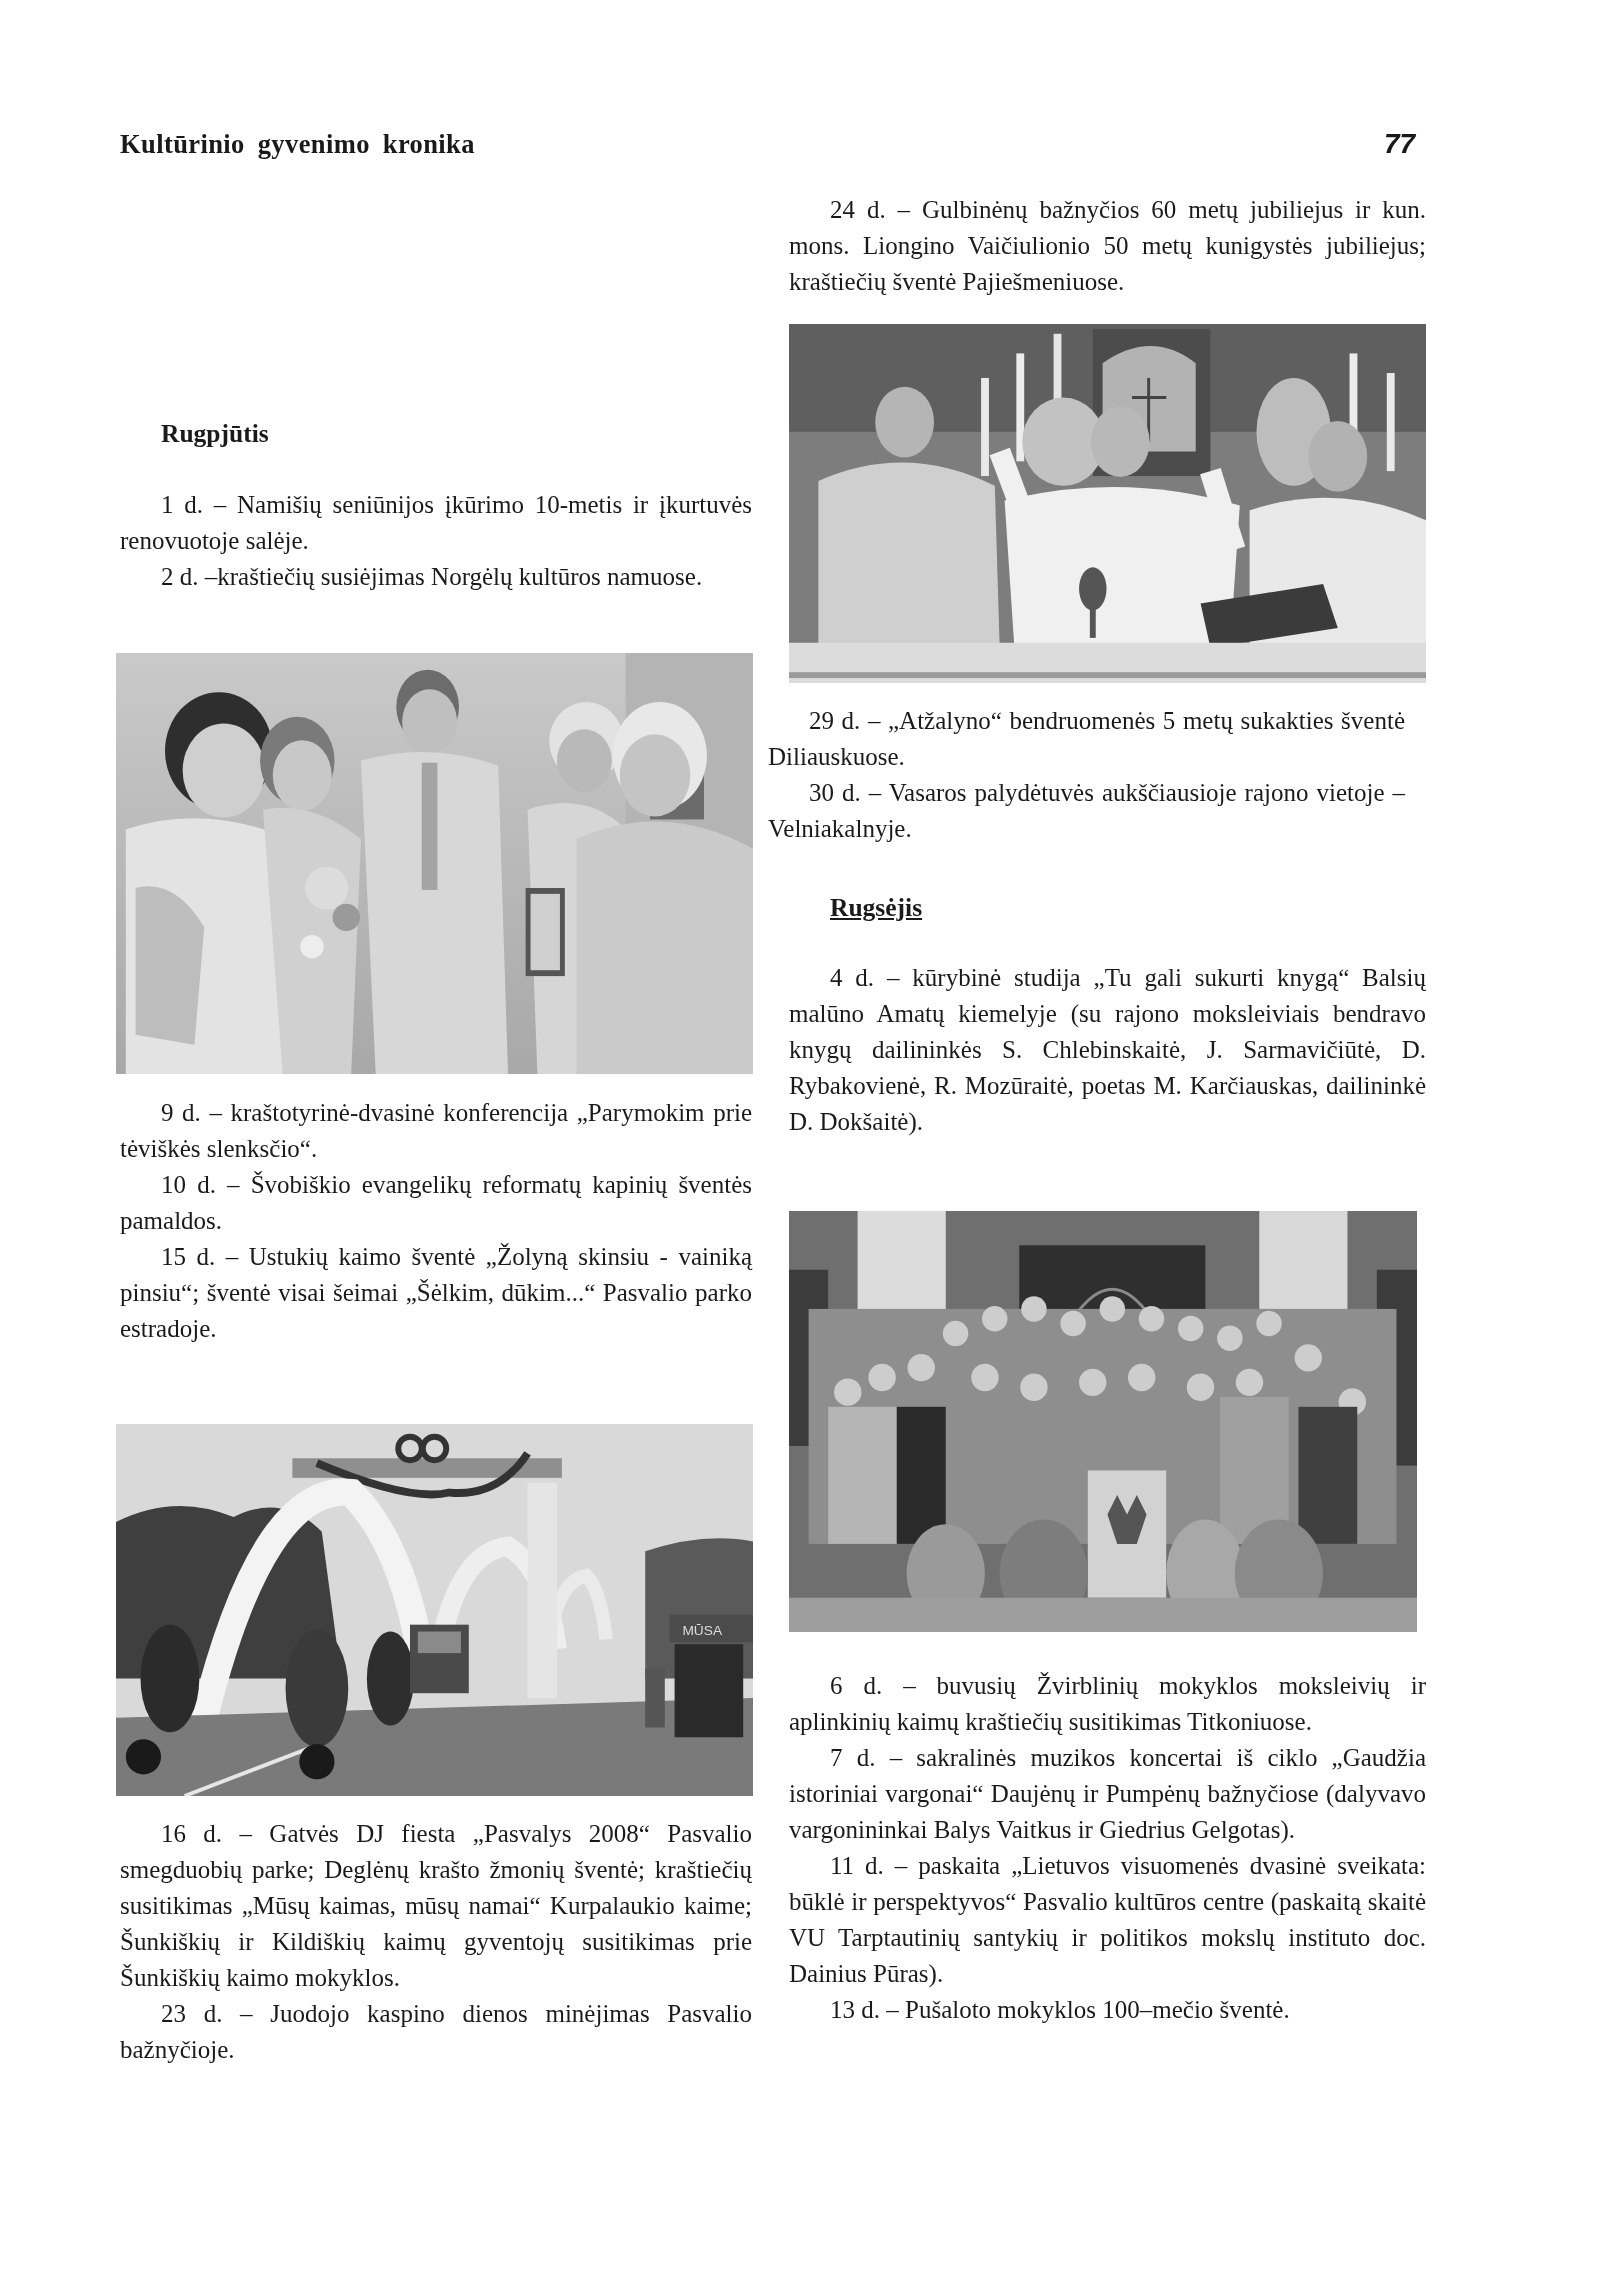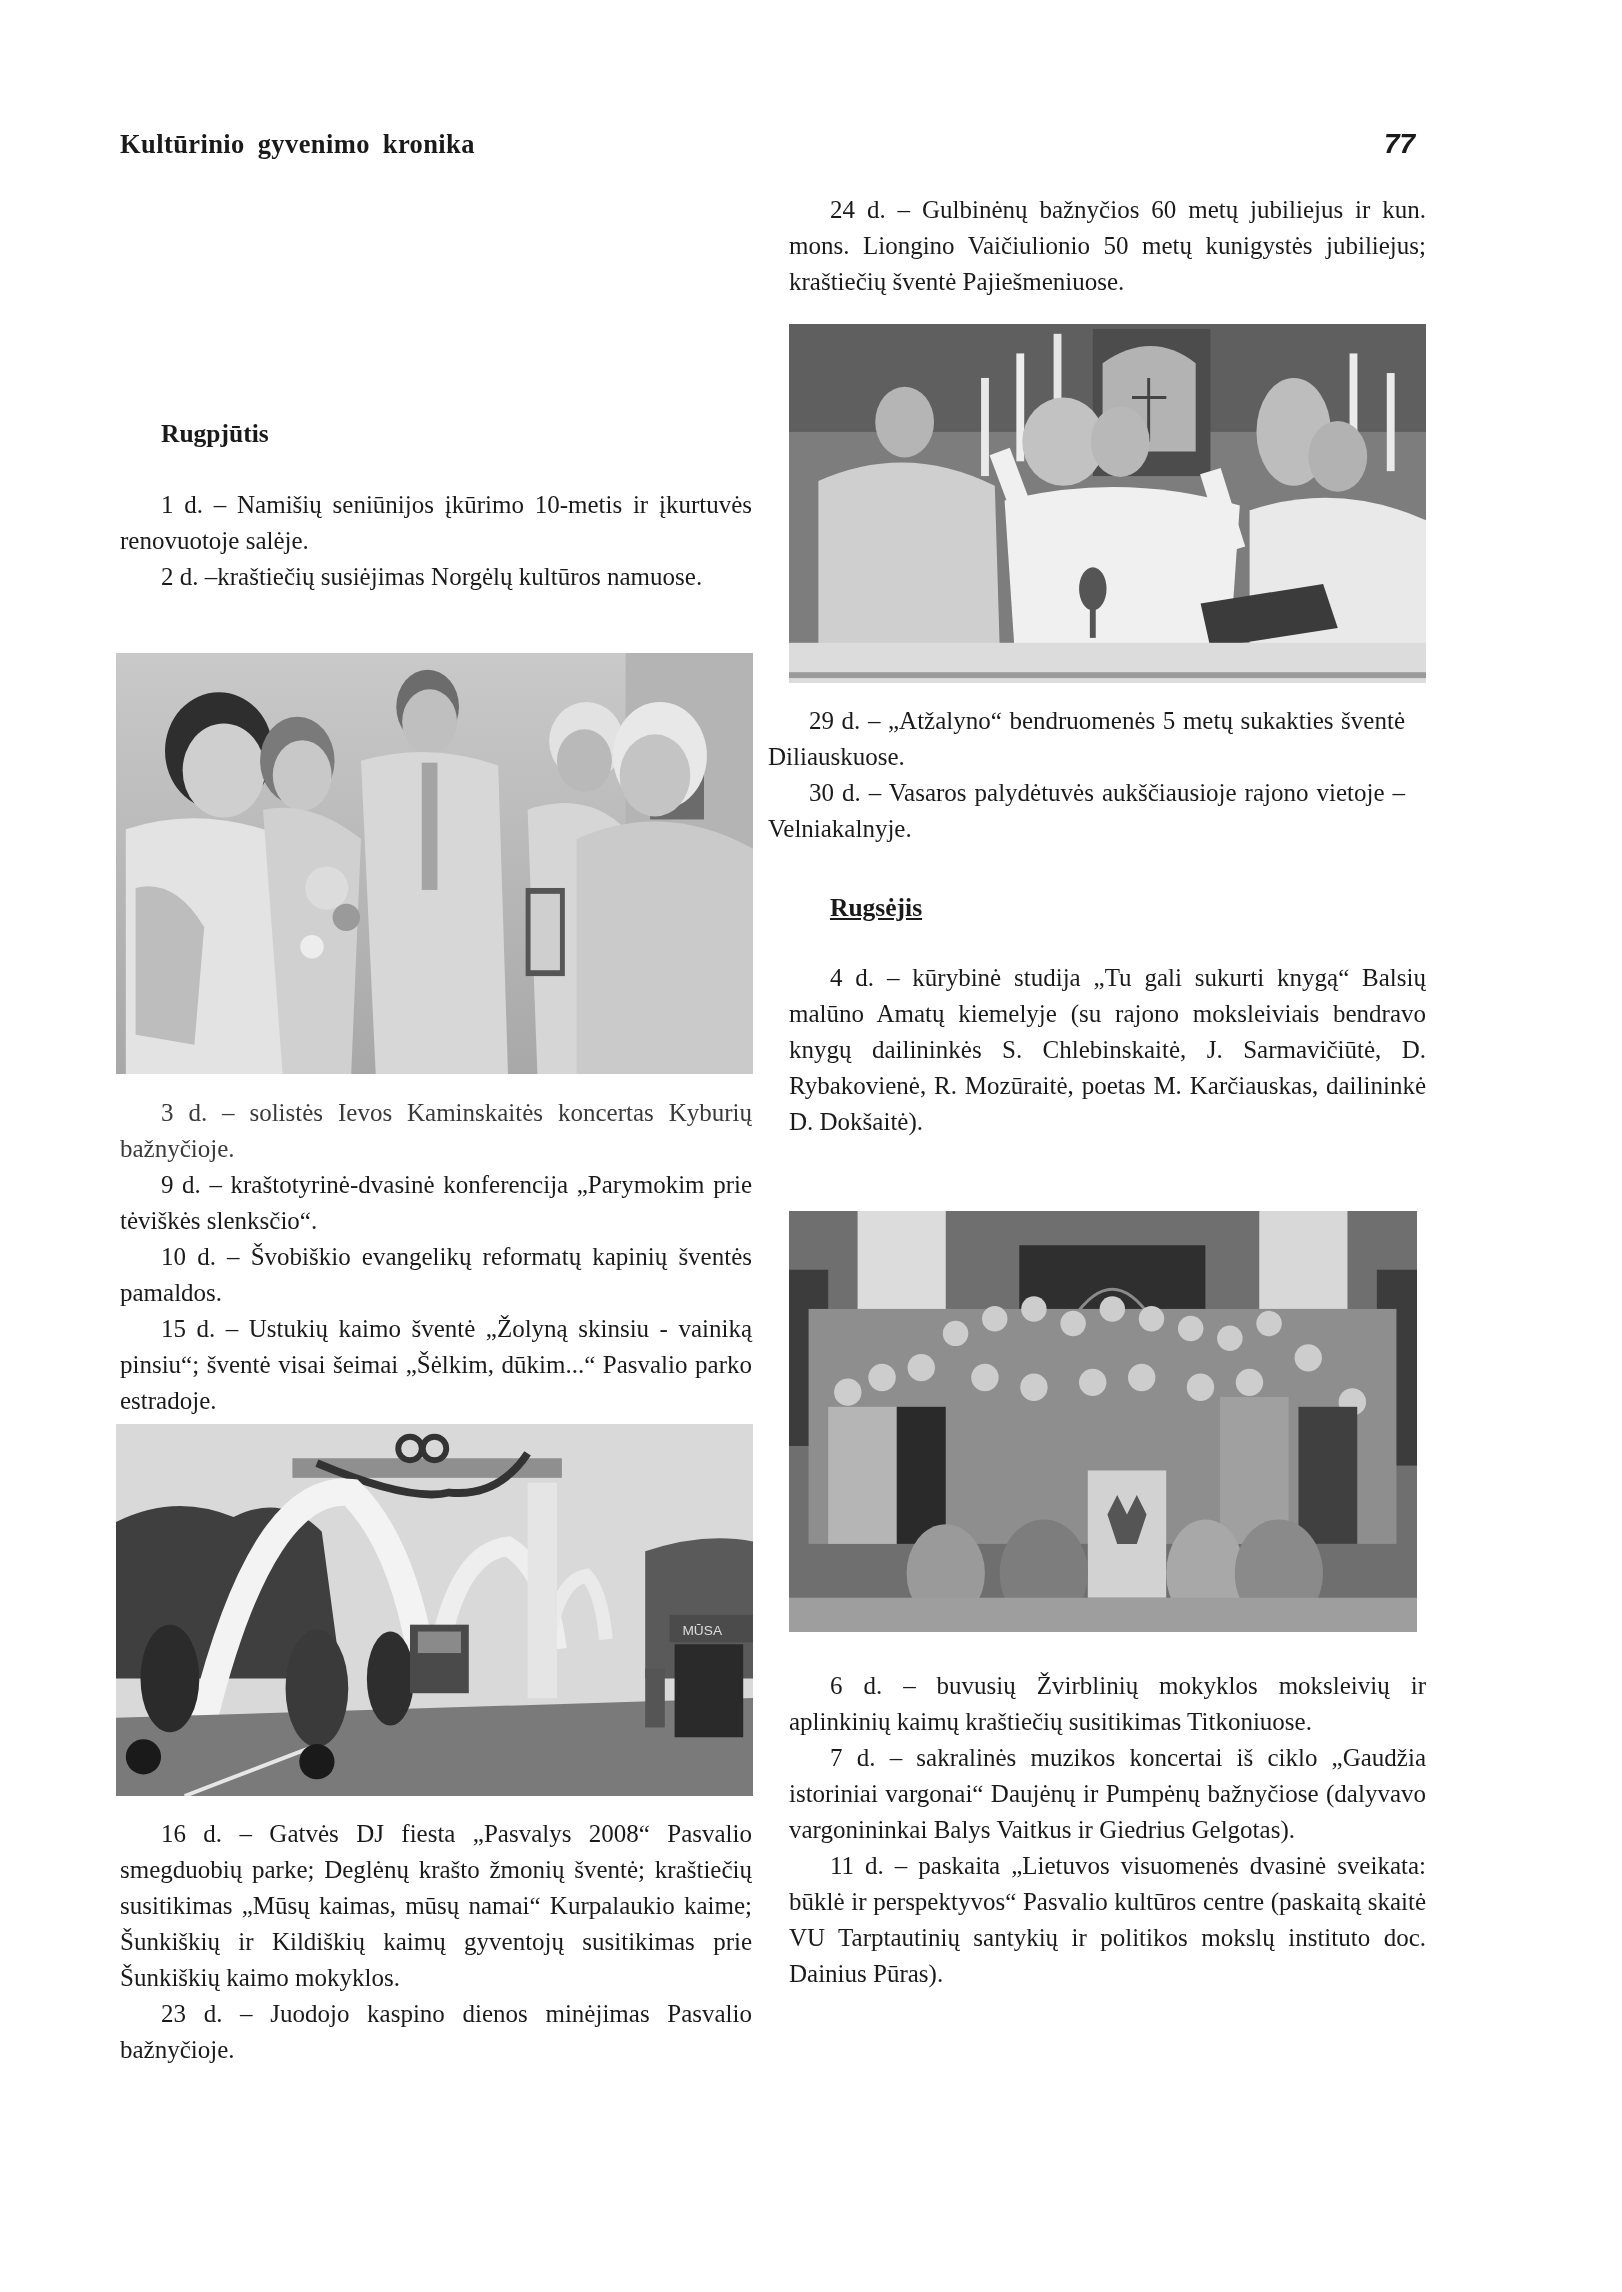--- a/index.html
+++ b/index.html
@@ -74,21 +74,20 @@
       <ellipse cx="550" cy="125" rx="36" ry="42" fill="#c4c4c4"></ellipse>
       <path d="M470 190 Q560 150 650 200 L650 430 L470 430 Z" fill="#cacaca"></path>
 
       <circle cx="215" cy="240" r="22" fill="#dcdcdc"></circle>
       <circle cx="235" cy="270" r="14" fill="#9a9a9a"></circle>
       <circle cx="200" cy="300" r="12" fill="#ededed"></circle>
     </svg>
   </div>
 
   <div class="col" style="left:120px; top:1095px; width:632px;">
-    <p class="caption">3 d. – solistės Ievos Kaminskaitės koncertas Kyburių bažnyčioje.</p>
     <p>9 d. – kraštotyrinė-dvasinė konferencija „Parymokim prie tėviškės slenksčio“.</p>
     <p>10 d. – Švobiškio evangelikų reformatų kapinių šventės pamaldos.</p>
     <p>15 d. – Ustukių kaimo šventė „Žolyną skinsiu - vainiką pinsiu“; šventė visai šeimai „Šėlkim, dūkim...“ Pasvalio parko estradoje.</p>
   </div>
 
   <div class="photo" style="left:116px; top:1424px; width:637px; height:372px;">
     <svg viewBox="0 0 650 380" preserveAspectRatio="none">
       <rect width="650" height="380" fill="#d9d9d9"></rect>
 
       <path d="M0 100 Q60 70 120 95 Q170 70 210 110 L230 260 L0 260 Z" fill="#3f3f3f"></path>
@@ -234,16 +233,17 @@
       <ellipse cx="500" cy="370" rx="45" ry="55" fill="#8a8a8a"></ellipse>
 
       <rect x="0" y="395" width="641" height="35" fill="#9e9e9e"></rect>
     </svg>
   </div>
 
   <div class="col" style="left:789px; top:1668px; width:637px;">
     <p>6 d. – buvusių Žvirblinių mokyklos moksleivių ir aplinkinių kaimų kraštiečių susitikimas Titkoniuose.</p>
     <p>7 d. – sakralinės muzikos koncertai iš ciklo „Gaudžia istoriniai vargonai“ Daujėnų ir Pumpėnų bažnyčiose (dalyvavo vargonininkai Balys Vaitkus ir Giedrius Gelgotas).</p>
     <p>11 d. – paskaita „Lietuvos visuomenės dvasinė sveikata: būklė ir perspektyvos“ Pasvalio kultūros centre (paskaitą skaitė VU Tarptautinių santykių ir politikos mokslų instituto doc. Dainius Pūras).</p>
+    <p>13 d. – Pušaloto mokyklos 100–mečio šventė.</p>
   </div>
 
 </div>
 
 
 </body></html>

